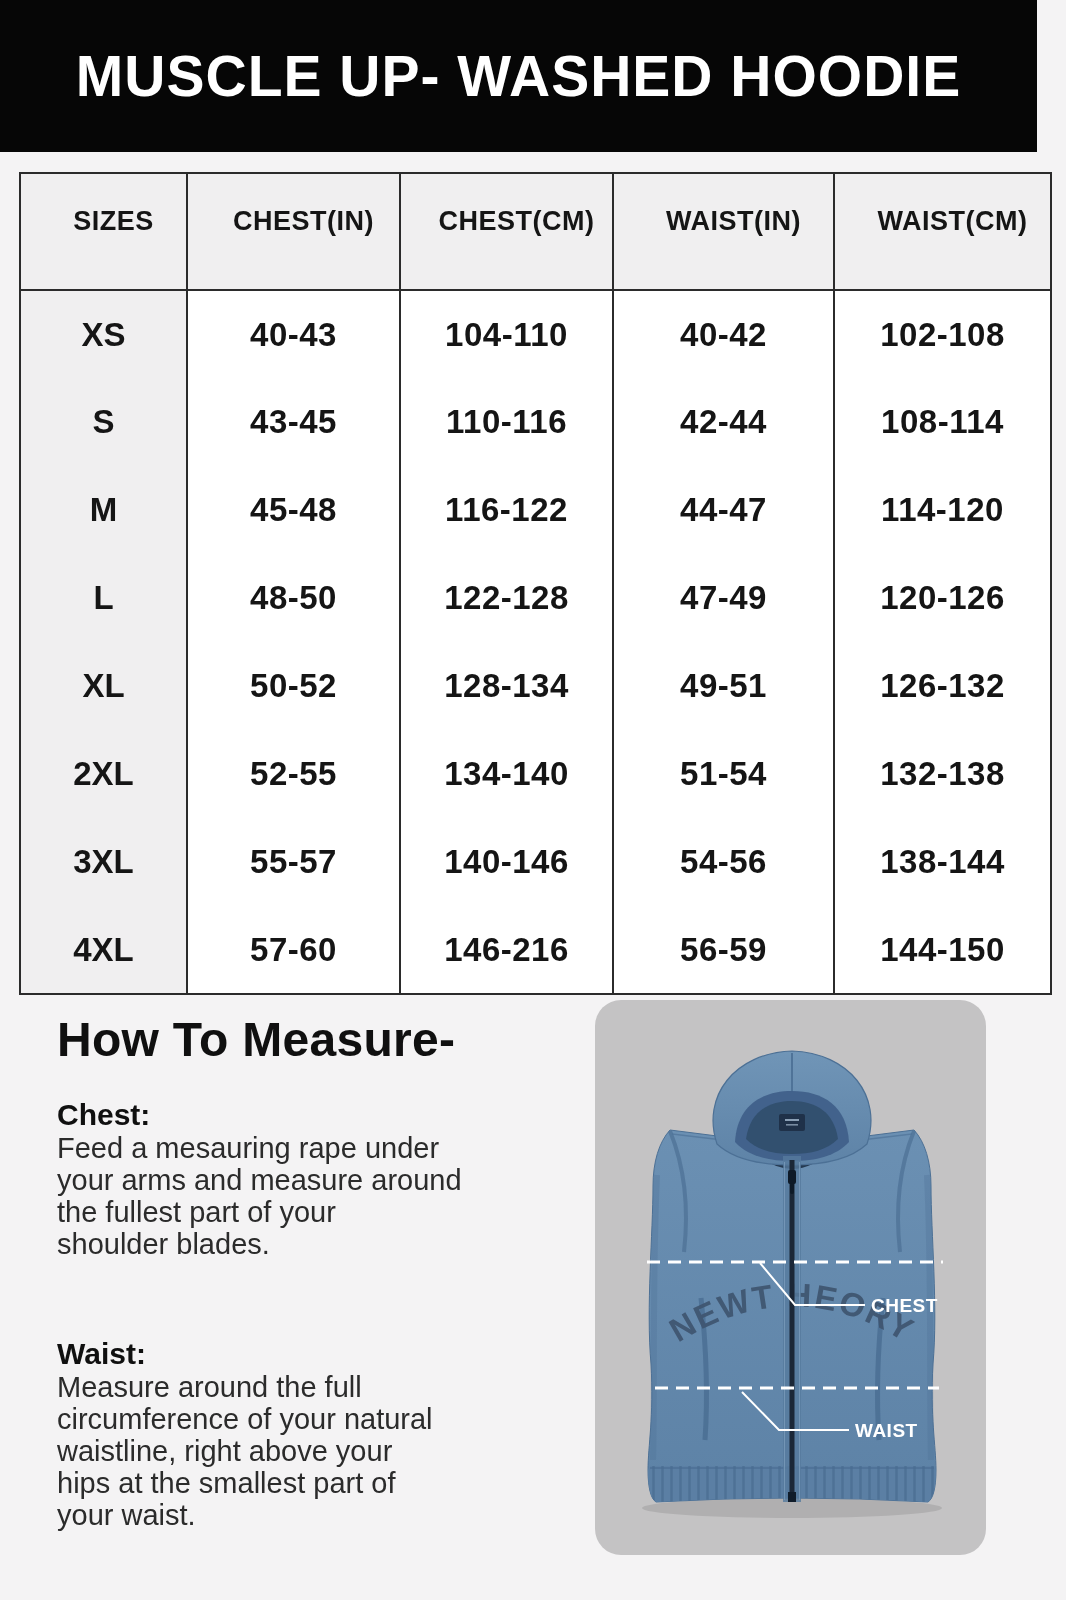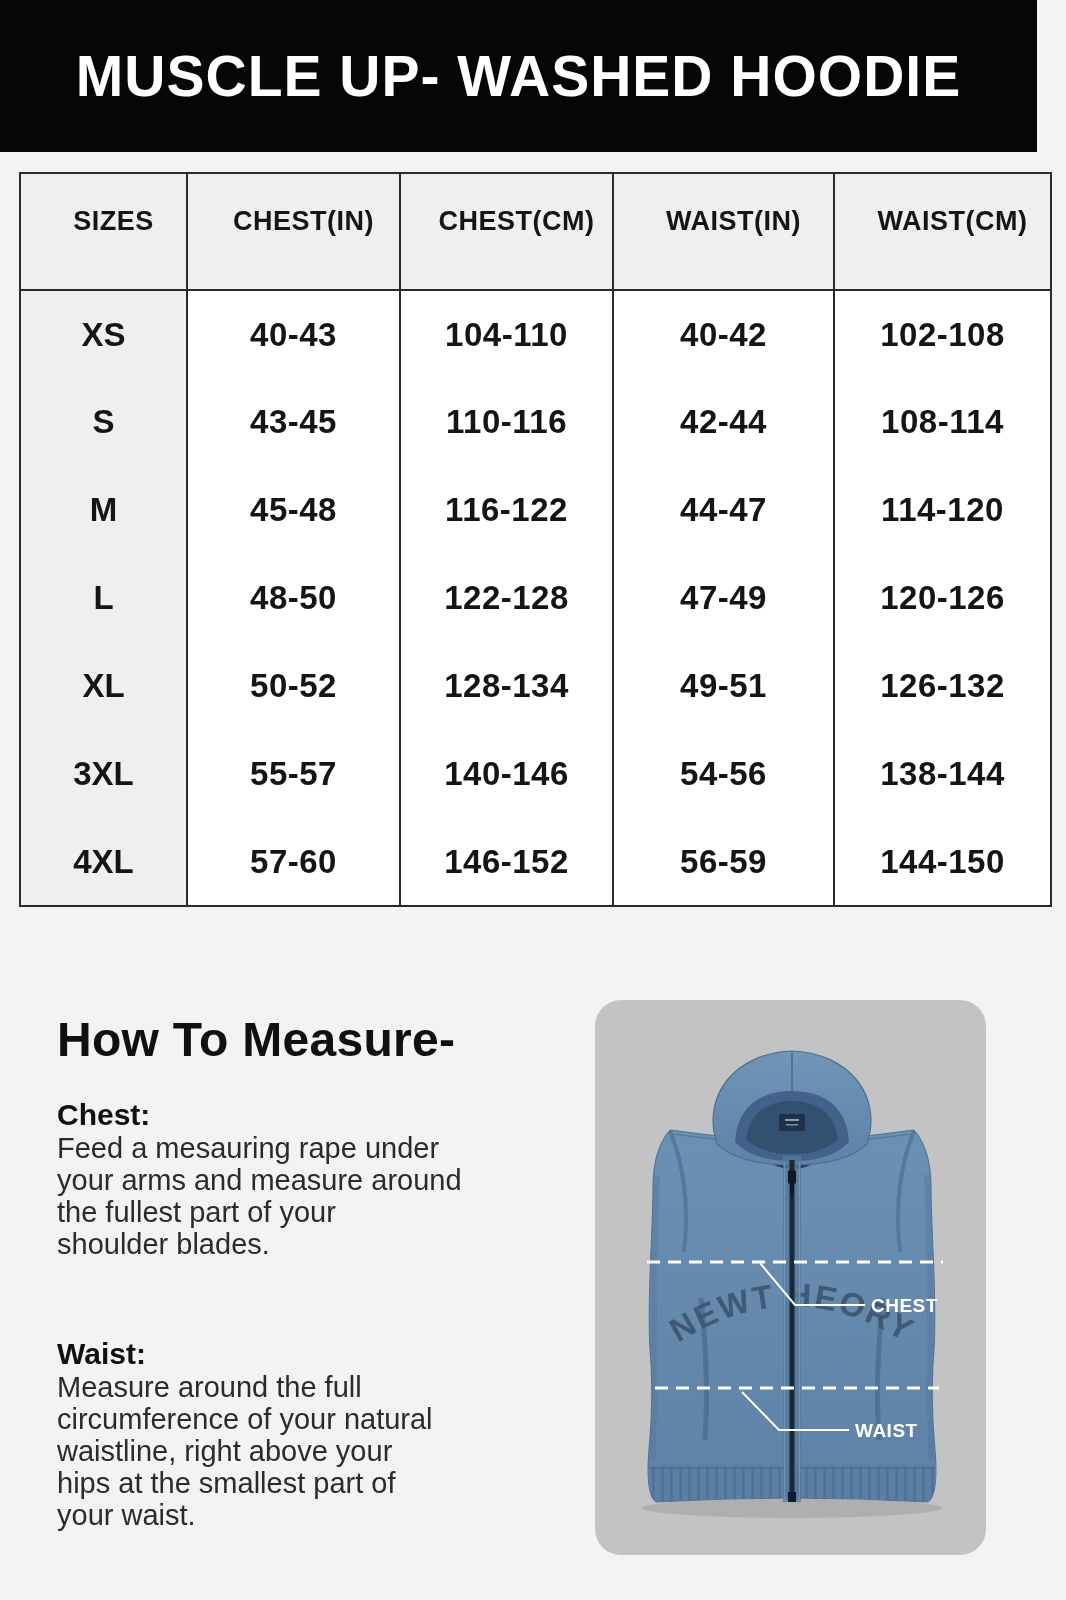--- a/index.html
+++ b/index.html
@@ -114,30 +114,37 @@
         <td>120-126</td>
       </tr>
       <tr>
         <th>XL</th>
         <td>50-52</td>
         <td>128-134</td>
         <td>49-51</td>
         <td>126-132</td>
       </tr>
       <tr>
+        <th>2XL</th>
+        <td>52-55</td>
+        <td>134-140</td>
+        <td>51-54</td>
+        <td>132-138</td>
+      </tr>
+      <tr>
         <th>3XL</th>
         <td>55-57</td>
         <td>140-146</td>
         <td>54-56</td>
         <td>138-144</td>
       </tr>
       <tr>
         <th>4XL</th>
         <td>57-60</td>
-        <td>146-152</td>
+        <td>146-216</td>
         <td>56-59</td>
         <td>144-150</td>
       </tr>
     </tbody>
   </table>
 
   <h2 class="htm-heading">How To Measure-</h2>
 
   <h3 class="m-label chest-label">Chest:</h3>
   <p class="m-text chest-text">Feed a mesauring rape under

